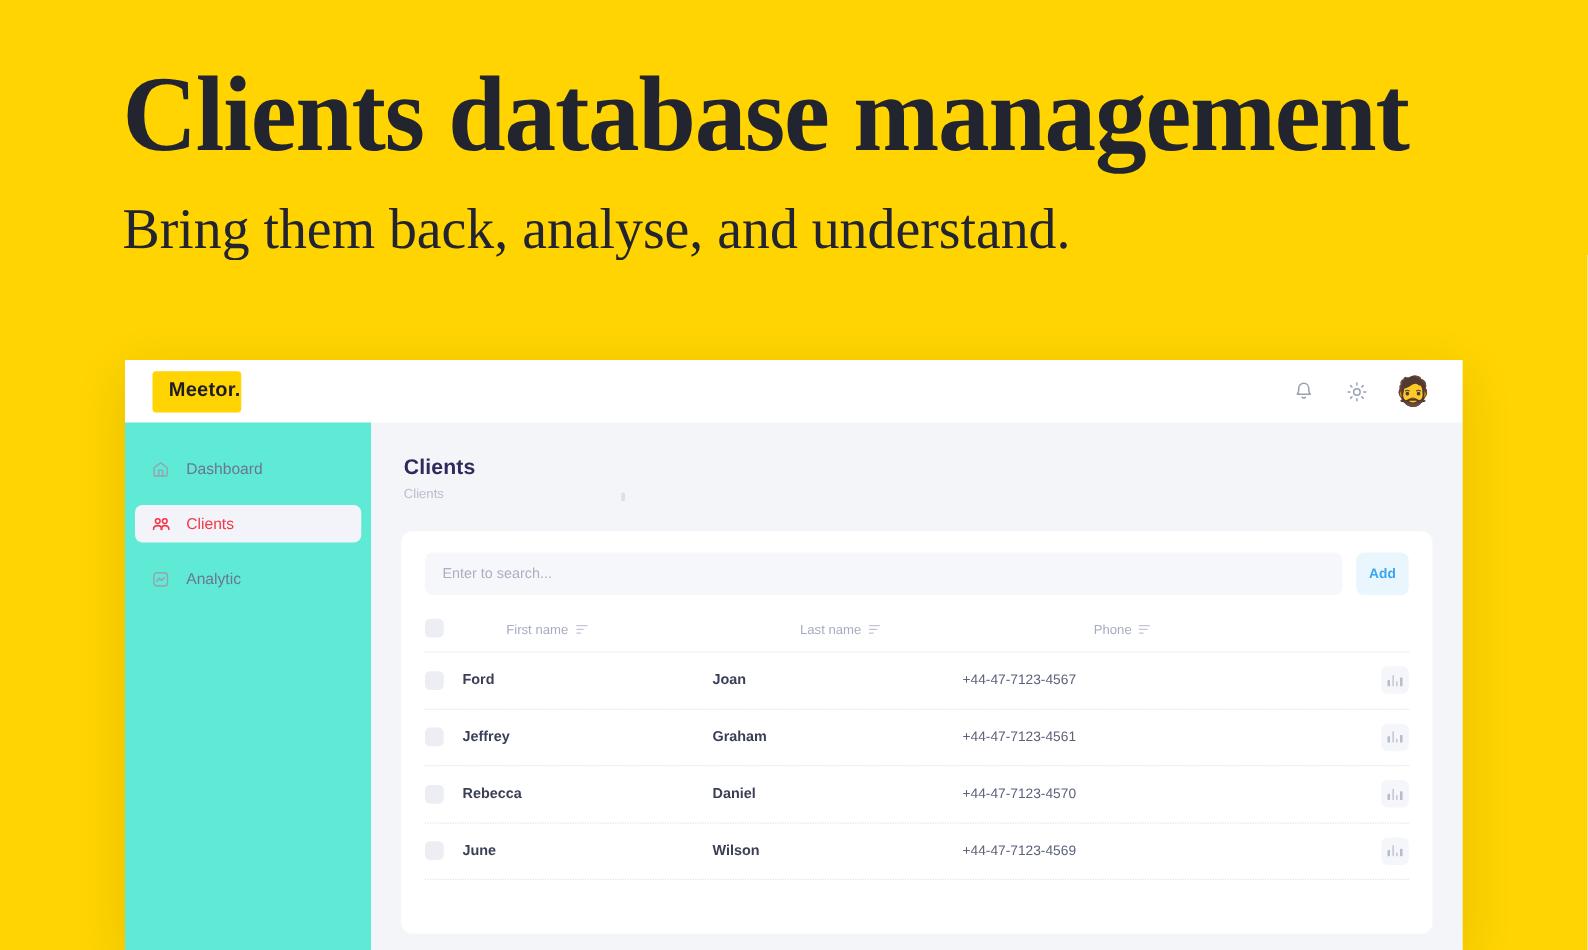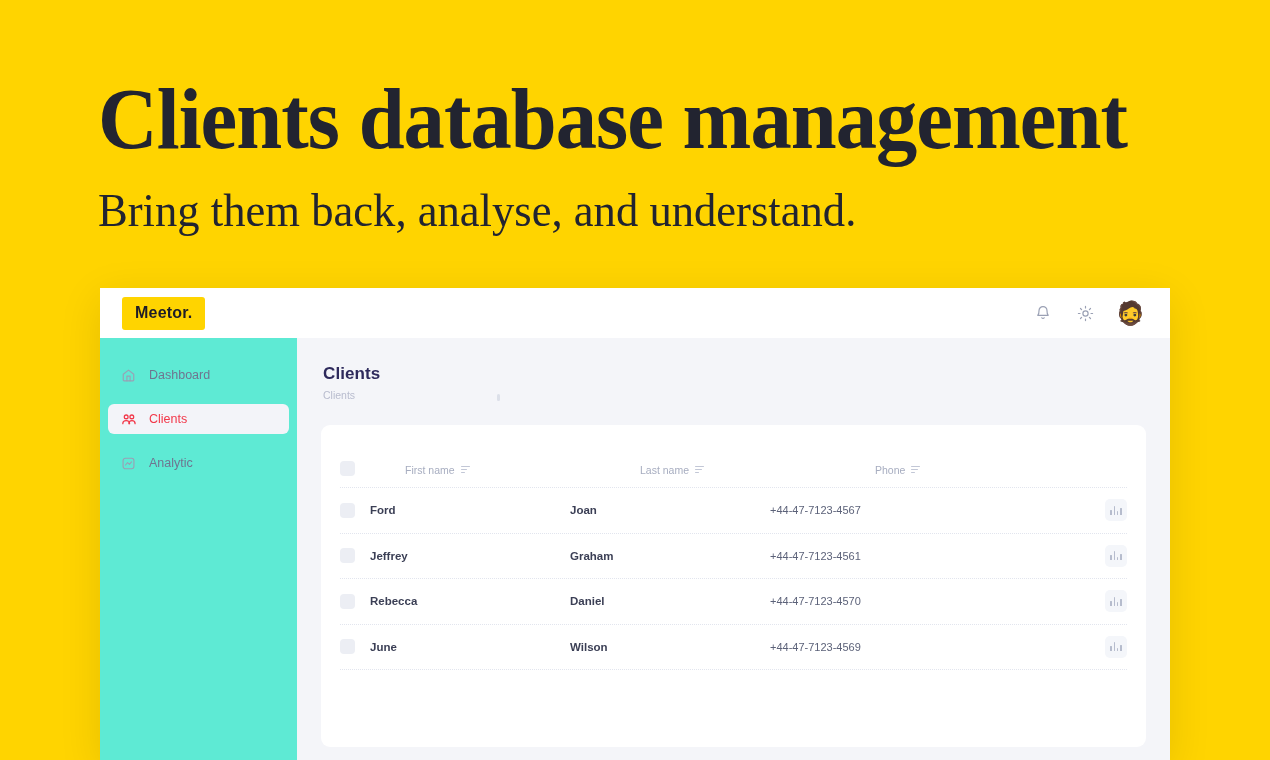--- a/index.html
+++ b/index.html
@@ -15,21 +15,20 @@
     font-family: "Liberation Sans", sans-serif;
     position: relative;
   }
 
   
   .hero {
     position: absolute;
     left: 98px;
     top: 48px;
     width: 1090px;
-    margin-top: 28px;
   }
 
   .hero-title {
     font-family: "Liberation Serif", serif;
     font-weight: bold;
     font-size: 86px;
     line-height: 1.0;
     color: #222430;
     letter-spacing: -1px;
     transform: scaleX(0.96);
@@ -69,21 +68,21 @@
     height: 50px;
     background: #ffffff;
     display: flex;
     align-items: center;
   }
 
   .logo-box {
     margin-left: 22px;
     background: #FFD400;
     border-radius: 3px;
-    padding: 7px 13px 8px 13px;
+    padding: 7px 1px 8px 13px;
     font-size: 16px;
     font-weight: bold;
     color: #1d1d28;
     letter-spacing: 0.2px;
   }
 
   .topbar-right {
     margin-left: auto;
     margin-right: 26px;
     display: flex;
@@ -379,20 +378,24 @@
   <div class="content">
     <div class="scroll-hint"></div>
 
     <div class="page-head">
       <div class="page-title">Clients</div>
       <div class="breadcrumb">Clients</div>
     </div>
 
     <div class="card">
 
+      <div class="search-row">
+        <input class="search-input" type="text" placeholder="Enter to search..." style="">
+        <button class="add-btn">Add</button>
+      </div>
 
       <div class="tbl">
 
         <div class="tbl-head">
           <div class="c-check">
             <span class="chk"></span>
           </div>
           <div class="c-first">
             <span class="th">
               <span>First name</span>

